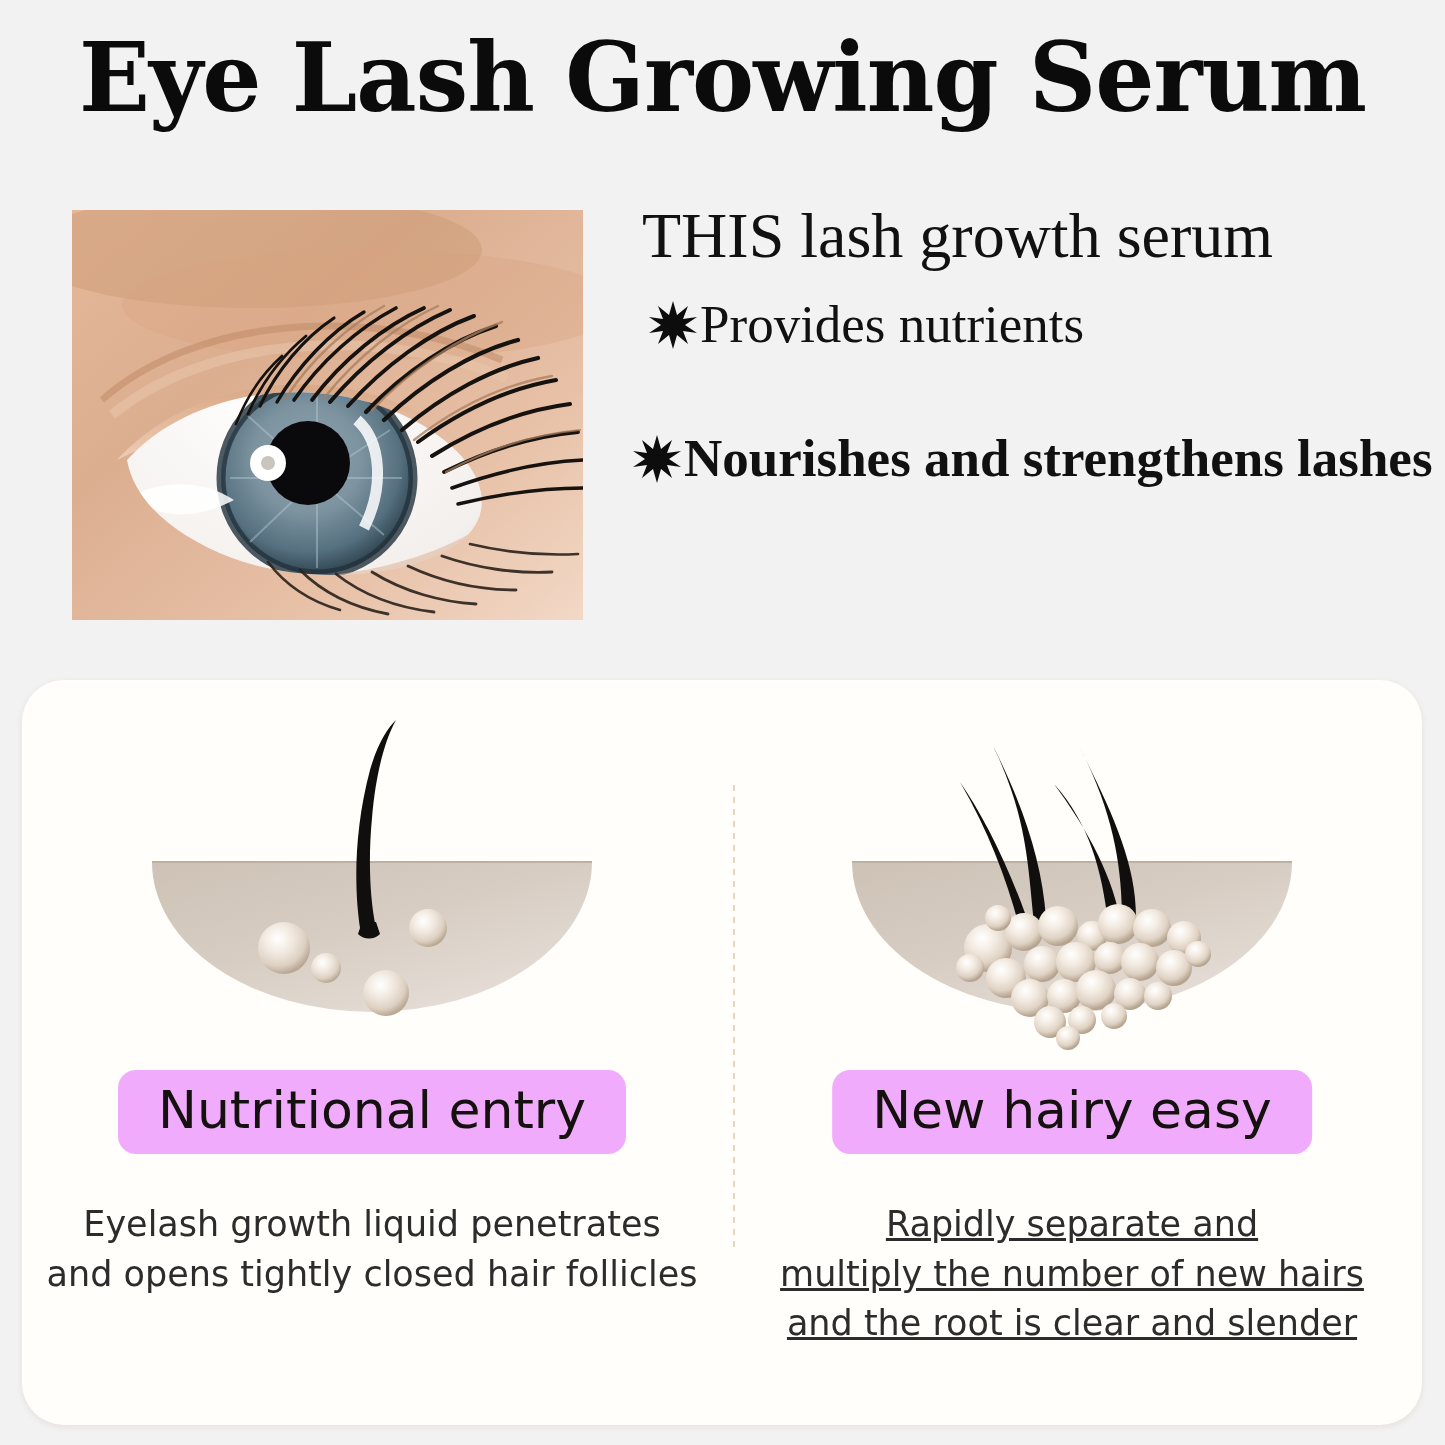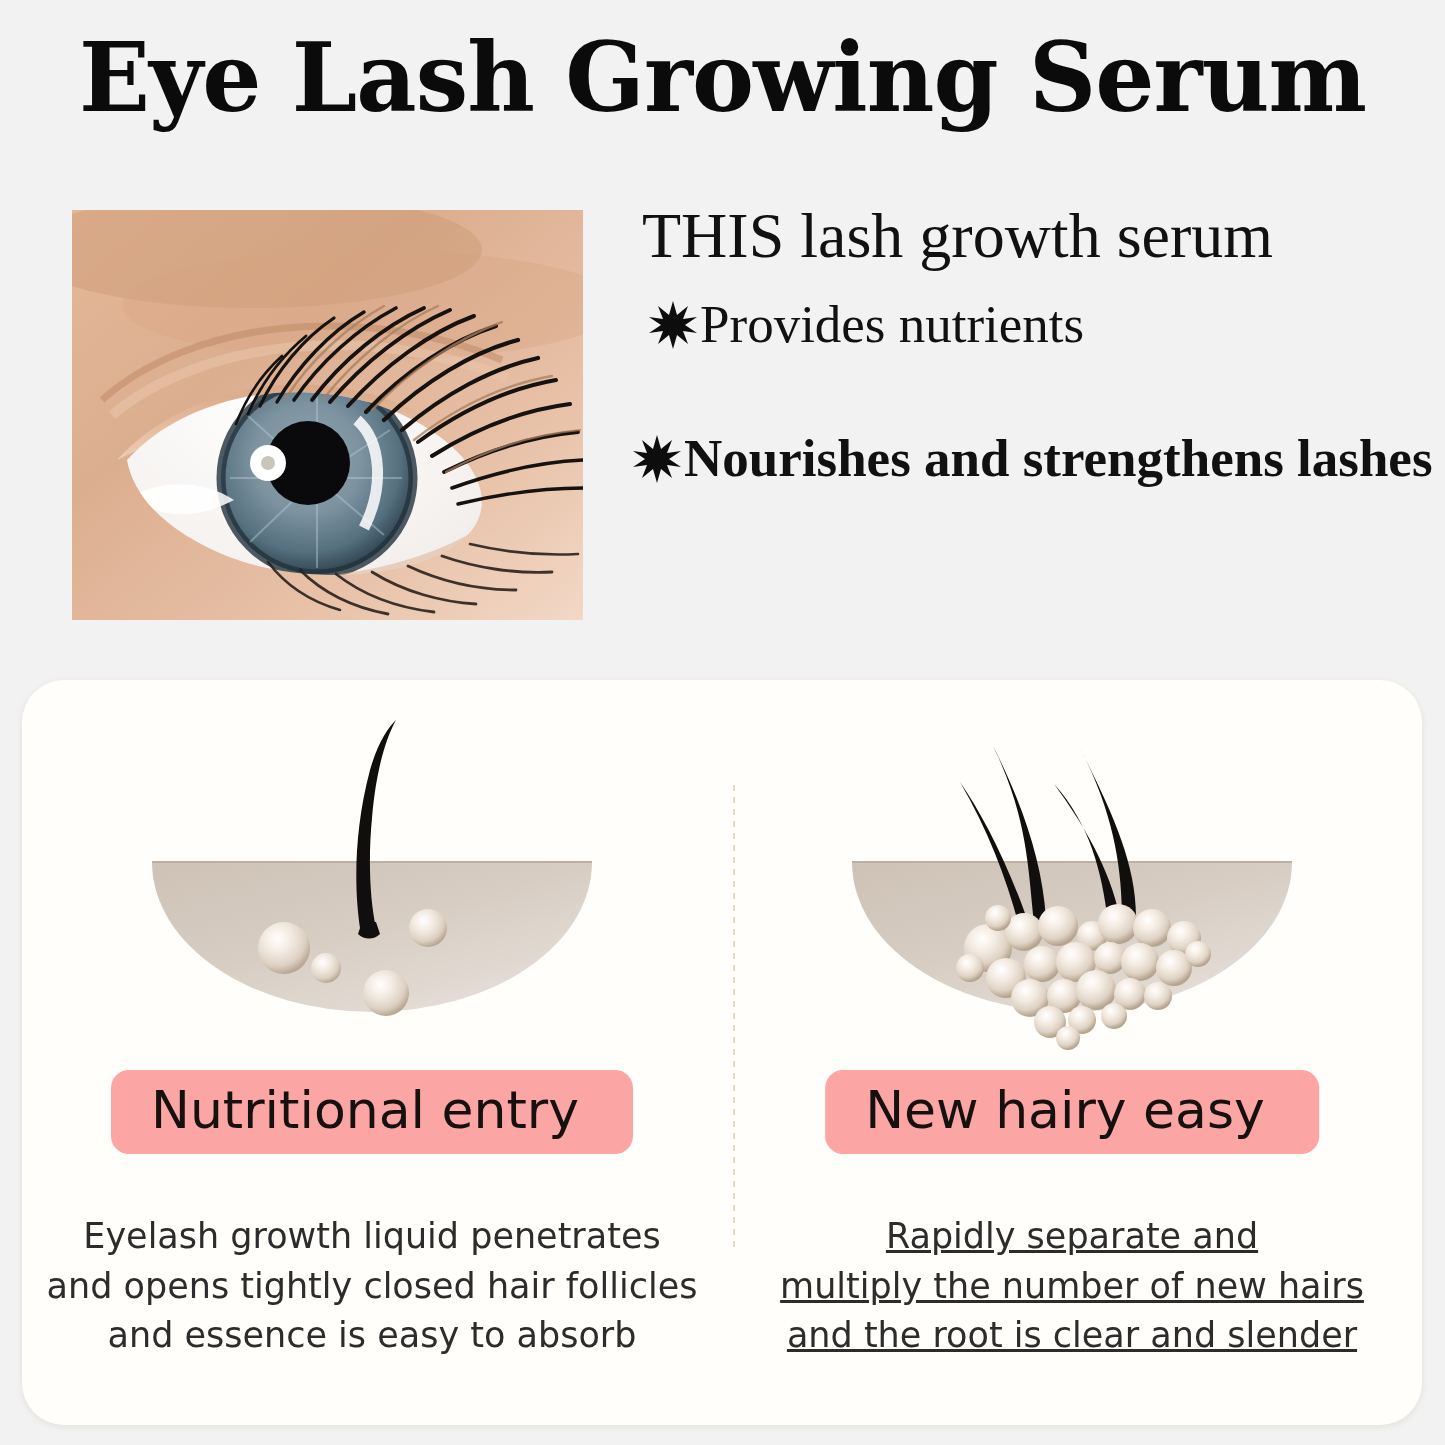--- a/index.html
+++ b/index.html
@@ -132,42 +132,41 @@
     width: 560px;
     height: 350px;
   }
   .diagram svg { display: block; width: 100%; height: 100%; }
 
   .pill {
     position: absolute;
     left: 50%;
     transform: translateX(-50%);
     top: 390px;
-    background: #fca5a5;
+    background: #f0abfc;
     border-radius: 18px;
-    padding: 14px 54px 18px 40px;
+    padding: 14px 40px 18px 40px;
     font-family: "DejaVu Sans", sans-serif;
     font-size: 52px;
     line-height: 1.0;
     color: #14110e;
     white-space: nowrap;
   }
 
   .desc {
     position: absolute;
     left: 50%;
     transform: translateX(-50%);
     top: 520px;
     width: 660px;
     text-align: center;
     font-family: "DejaVu Sans", sans-serif;
     font-size: 35px;
     line-height: 1.42;
     color: #2c2c2c;
-    margin-top: 12px;
   }
   .desc span { display: block; }
   .desc-narrow { width: 620px; text-decoration: underline; }
 </style>
 </head>
 <body>
 
 <div class="title">Eye Lash Growing Serum</div>
 
 <div class="hero">
@@ -338,21 +337,20 @@
         <circle cx="294" cy="283" r="23" fill="url(#pearlA)"></circle>
         <circle cx="336" cy="218" r="19" fill="url(#pearlA)"></circle>
       </svg>
     </div>
 
     <div class="pill">Nutritional entry</div>
 
     <div class="desc">
       <span>Eyelash growth liquid penetrates</span>
       <span>and opens tightly closed hair follicles</span>
-      <span>and essence is easy to absorb</span>
     </div>
   </div>
 
   <div class="panel panel-right">
 
     <div class="diagram">
       <svg viewBox="0 0 560 350">
         <defs>
           <linearGradient id="skinDomeB" x1="0.1" y1="0" x2="0.9" y2="1">
             <stop offset="0%" stop-color="#cfc3b7"></stop>

